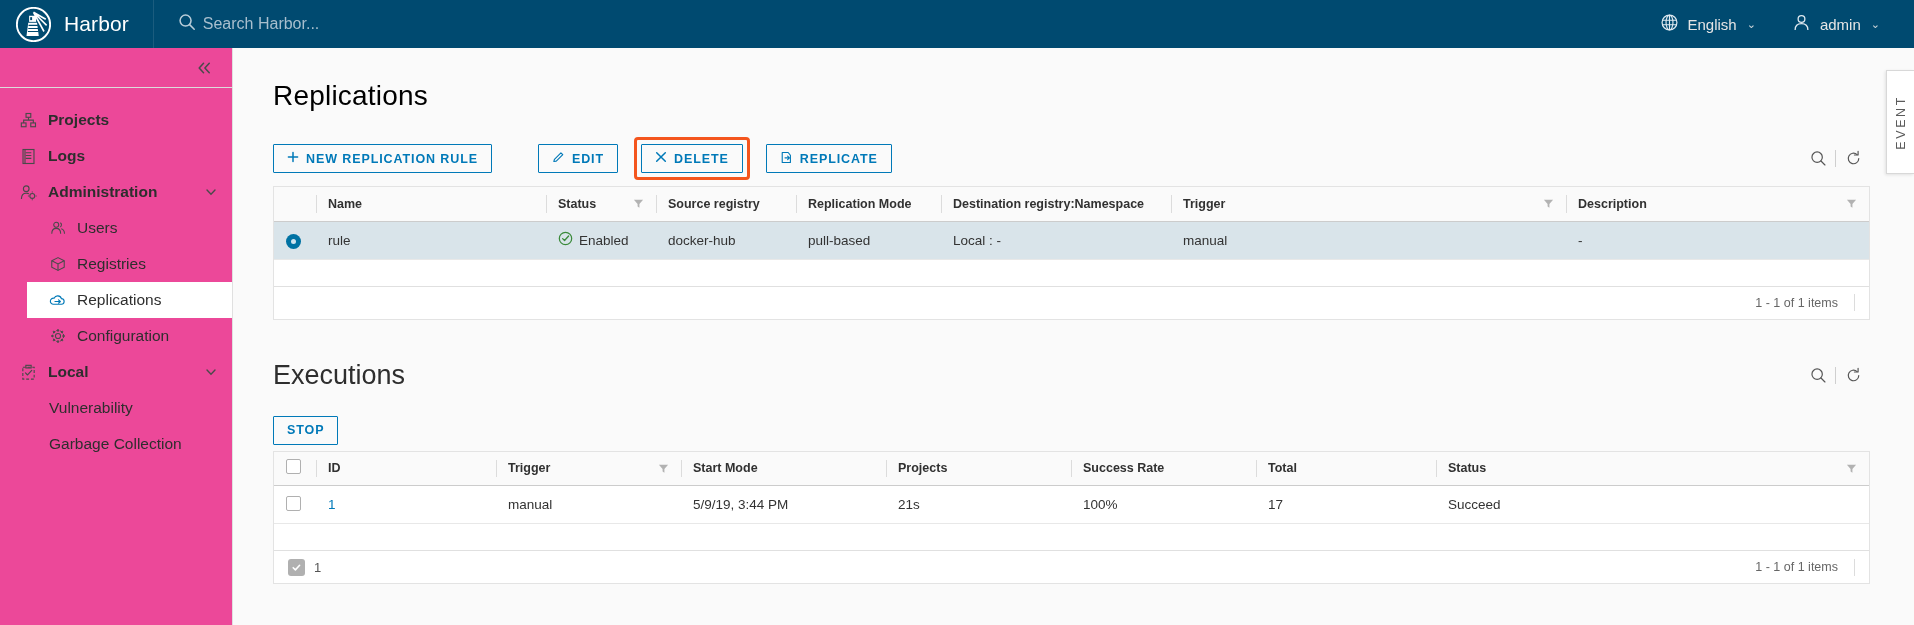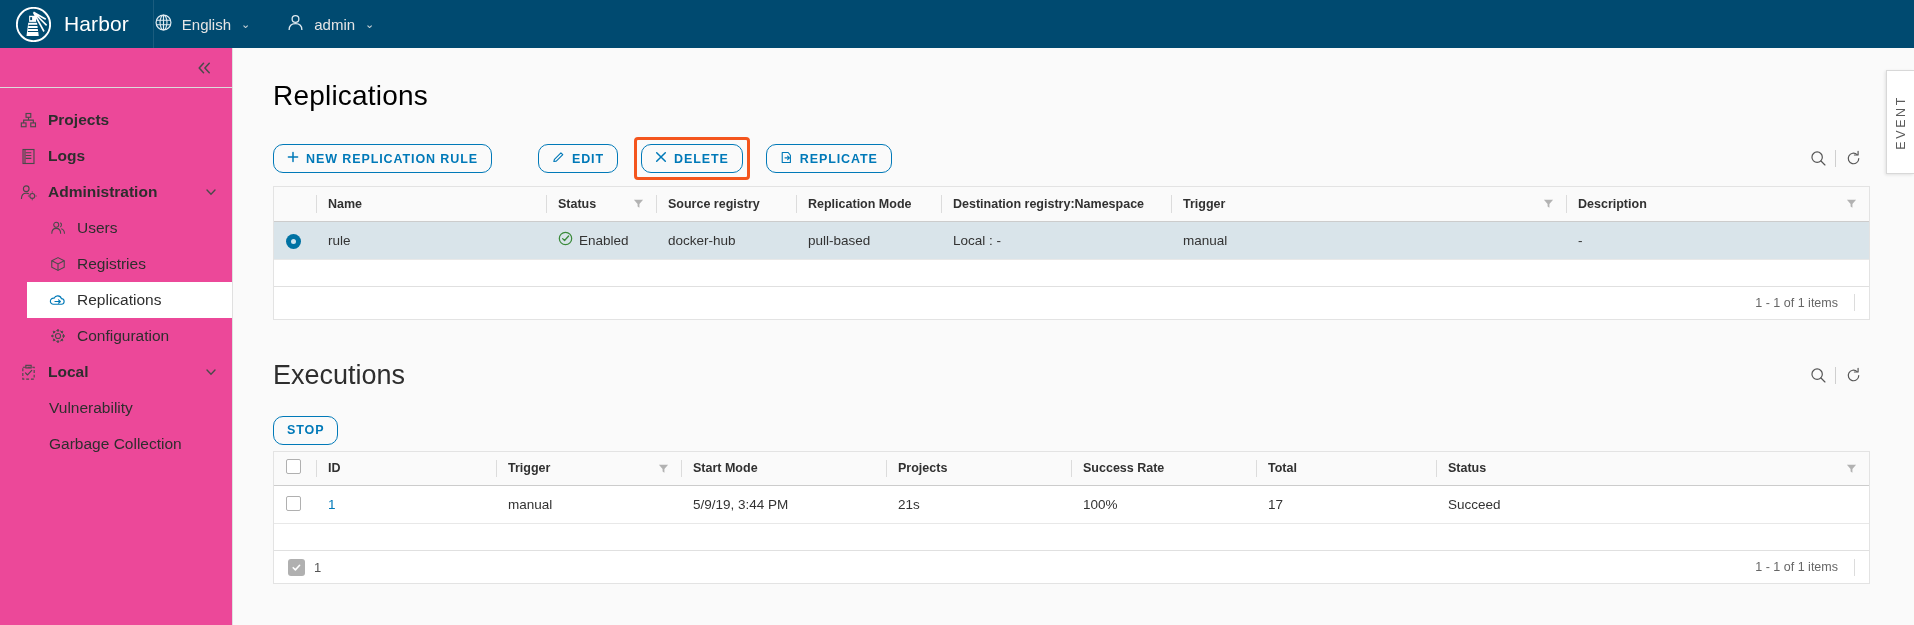--- a/index.html
+++ b/index.html
@@ -70,21 +70,21 @@
   .ico { width: 17px; height: 17px; flex: 0 0 17px; display: flex; align-items: center; justify-content: center; }
 
   
   .main { flex: 1 1 auto; background: #fafafa; padding: 32px 44px 0 40px; min-width: 0; overflow: hidden; }
   .page-title { font-size: 28px; font-weight: 400; color: #000; letter-spacing: .2px; }
 
   .btn-row { display: flex; align-items: center; margin-top: 25px; gap: 16px; position: relative; }
   .btn {
     display: inline-flex; align-items: center; justify-content: center; gap: 7px;
     height: 29px; padding: 0 13px;
-    border: 1px solid #0079b8; border-radius: 10px; background: transparent;
+    border: 1px solid #0079b8; border-radius: 1px; background: transparent;
     color: #0079b8; font-size: 12.5px; font-weight: bold; letter-spacing: .9px;
     cursor: pointer; white-space: nowrap;
     font-family: "Liberation Sans", sans-serif;
   }
   .btn-gap { width: 14px; }
   .highlight-box {
     position: relative; display: inline-flex;
     padding: 4px; border: 3px solid #f4551d; border-radius: 4px;
   }
   .toolbar-icons {
@@ -171,20 +171,29 @@
           <circle cx="20" cy="20" r="19" fill="none" stroke="#fff" stroke-width="2.2"></circle>
           <path d="M20 7 L20 33" stroke="#fff" stroke-width="1.2" opacity="0"></path>
           <path d="M20 6 L34 14 M20 6 L35 21 M20 6 L32 28" stroke="#fff" stroke-width="1.8" fill="none"></path>
           <rect x="15" y="10" width="8" height="7" fill="#fff"></rect>
           <rect x="16.2" y="11.6" width="2.2" height="3.4" fill="#004a70"></rect>
           <path d="M14 18 L24 18 L26 33 L12 33 Z" fill="#fff"></path>
           <path d="M14.3 21 L25 21 M14 24.5 L25.6 24.5 M13.6 28 L26 28" stroke="#004a70" stroke-width="1.2"></path>
         </svg>
       </span>
       <span class="brand-title">Harbor</span>
+    </div>
+    <div class="search-zone">
+      <span>
+        <svg width="18" height="18" viewBox="0 0 20 20">
+          <circle cx="8.4" cy="8.4" r="6.1" fill="none" stroke="#b9cdd9" stroke-width="1.7"></circle>
+          <path d="M12.9 12.9 L18 18" stroke="#b9cdd9" stroke-width="1.7" stroke-linecap="round"></path>
+        </svg>
+      </span>
+      <input class="search-input" type="text" placeholder="Search Harbor..." style="">
     </div>
     <div class="header-right">
       <div class="hdr-item">
         <span>
           <svg width="19" height="19" viewBox="0 0 22 22">
             <circle cx="11" cy="11" r="8.6" fill="none" stroke="#dfeaf1" stroke-width="1.4"></circle>
             <ellipse cx="11" cy="11" rx="4" ry="8.6" fill="none" stroke="#dfeaf1" stroke-width="1.3"></ellipse>
             <path d="M2.6 8.4 H19.4 M2.6 13.6 H19.4 M11 2.4 V19.6" stroke="#dfeaf1" stroke-width="1.3"></path>
           </svg>
         </span>

